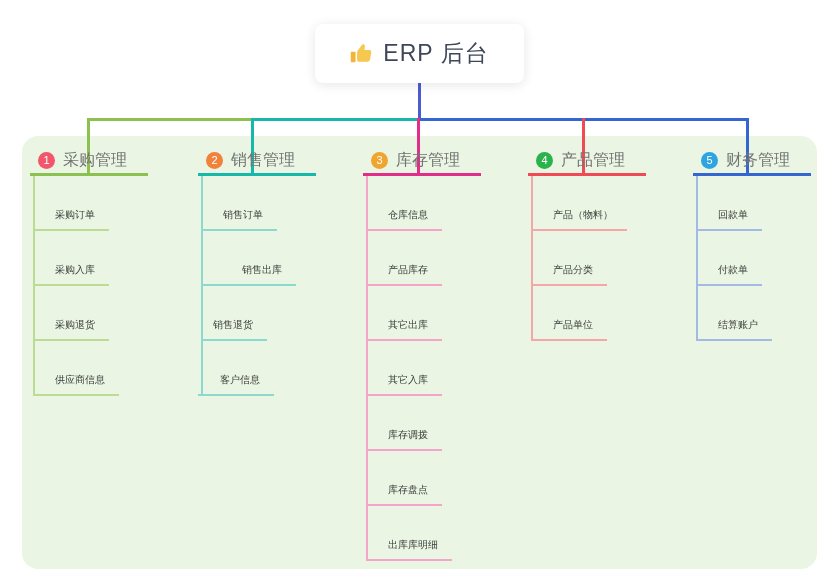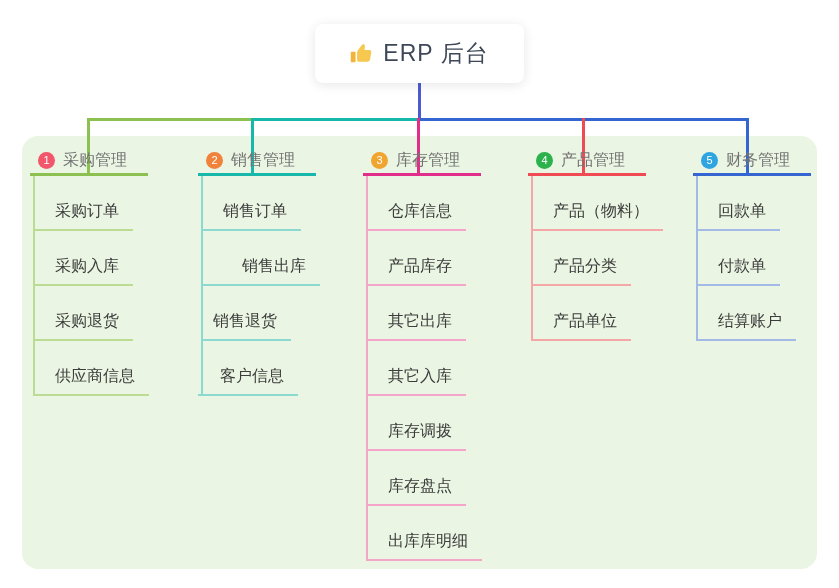--- a/index.html
+++ b/index.html
@@ -32,21 +32,21 @@
     color:#ffffff;font-size:11px;line-height:17px;text-align:center;
   }
   .branch-label{font-size:16px;color:#737373;white-space:nowrap;}
   .child-line{position:absolute;width:2px;z-index:1;}
   .child-node{
     position:absolute;height:55px;box-sizing:border-box;
     border-bottom:2px solid #000;
     display:flex;align-items:flex-end;
     padding:0 14px 7px 22px;z-index:2;cursor:default;white-space:nowrap;
   }
-  .child-label{font-size:16px;color:#3c3c3c;margin-top:7px;}
+  .child-label{font-size:10px;color:#3c3c3c;margin-top:7px;}
 </style>
 </head>
 <body>
 
 <div id="canvas">
   <div id="panel"></div>
   <div id="connector-layer">
       <div class="vline" style="left: 418px; top: 83px; height: 38px; background: rgb(77, 91, 209);"></div>
       <div class="hline" style="left: 87px; top: 118px; width: 165px; background: rgb(140, 193, 82);"></div>
       <div class="hline" style="left: 251px; top: 118px; width: 167px; background: rgb(23, 184, 169);"></div>

